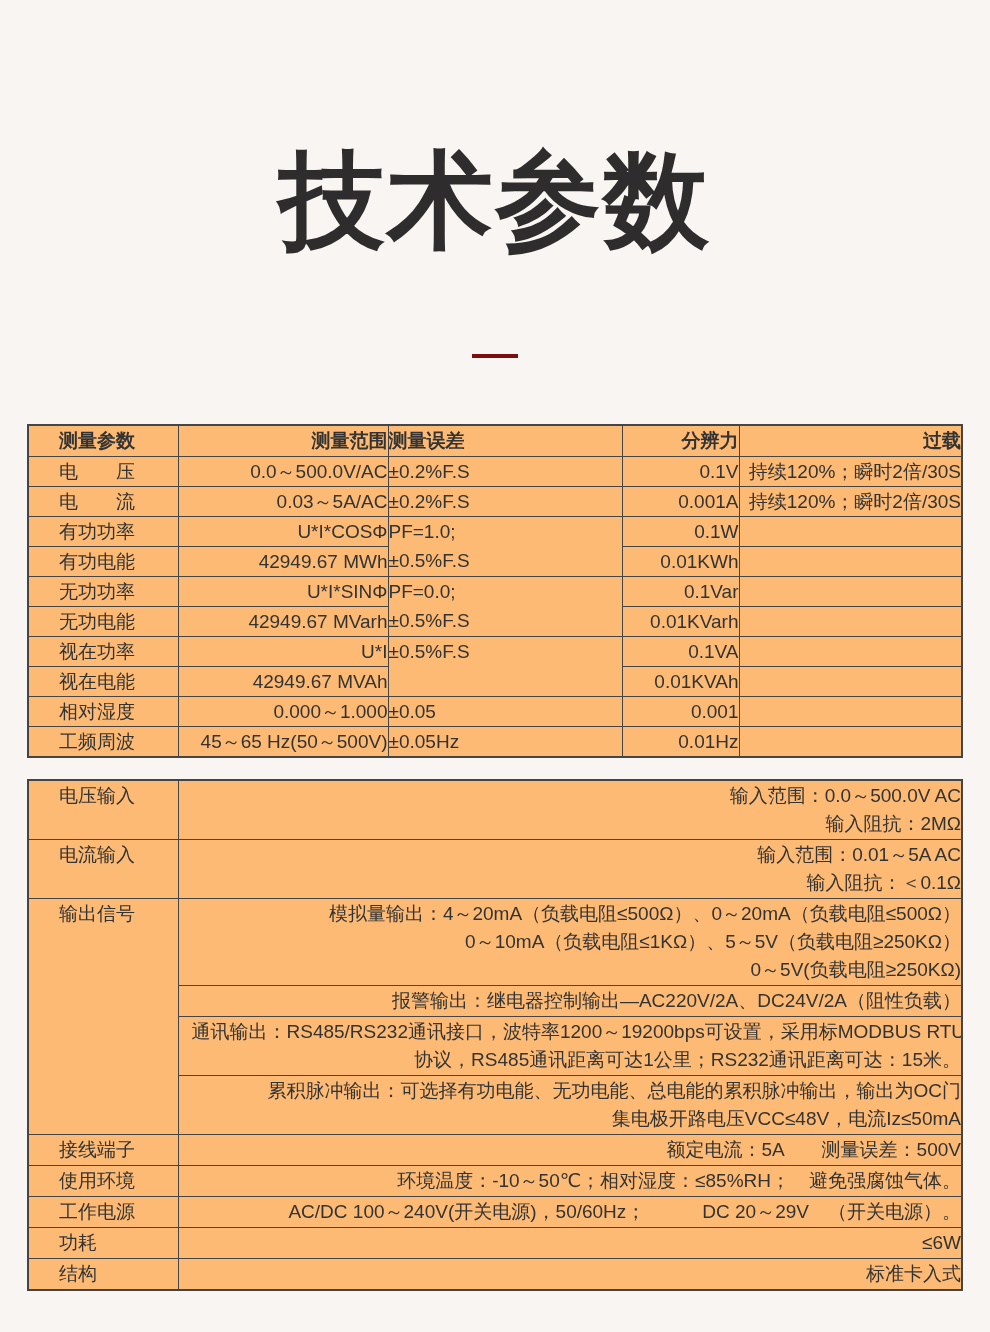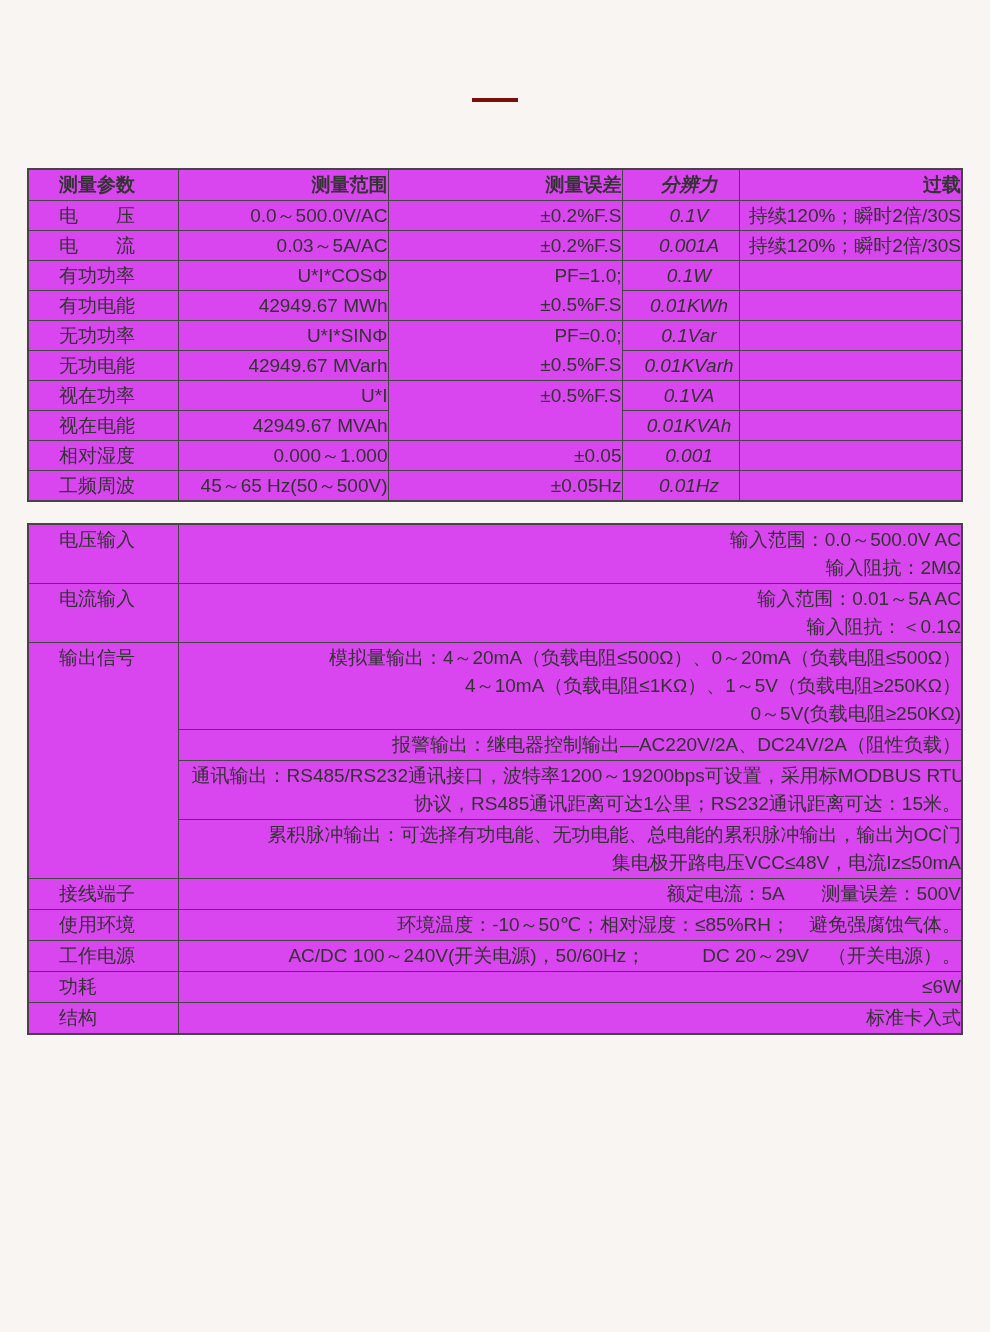--- a/index.html
+++ b/index.html
@@ -23,21 +23,21 @@
   .title-divider{
     width:46px;height:4px;
     background:#7a0e0e;
     margin:98px auto 0 auto;
   }
   table{
     border-collapse:collapse;
     table-layout:fixed;
     width:934px;
     margin:0 auto;
-    background:#d946ef;
+    background:#fdba74;
     border:2px solid #454545;
   }
   .t1{margin-top:66px;}
   .t2{margin-top:21px;}
   th,td{
     border:1px solid #454545;
     font-size:19px;
     overflow:hidden;
   }
   .t1 th{
@@ -45,42 +45,43 @@
     font-weight:bold;
     padding:0;
   }
   .t1 td{
     height:29px;
     line-height:29px;
     padding:0;
   }
   .col-param{text-align:left;padding-left:30px !important;}
   .col-range{text-align:right;padding-left:13px !important;}
-  .col-error{text-align:right;}
-  .col-res{text-align:center;padding-left:17px !important;font-style:italic;}
+  .col-error{text-align:left;}
+  .col-res{text-align:right;padding-left:17px !important;}
   .col-overload{text-align:right;}
   .t1 td.merged{vertical-align:top;}
-  .t1 .cell-line{line-height:29px;height:29px;margin-left:13px;}
+  .t1 .cell-line{line-height:29px;height:29px;}
   .t2 td{
     padding:1px 0;
     vertical-align:top;
   }
   .io-label{
     text-align:left;
     padding-left:30px !important;
     line-height:28px;
   }
   .io-content{text-align:right;padding-left:13px !important;}
   .t2 .cell-line{line-height:28px;min-height:28px;white-space:pre;}
 </style>
 </head>
 <body style="background: rgb(248, 245, 242); color: rgb(51, 51, 51);">
 
 <div class="page">
 
+  <div class="page-title">技术参数</div>
   <div class="title-divider" style="background: rgb(122, 14, 14);"></div>
 
   <table class="t1">
     <colgroup>
       <col style="width:150px">
       <col style="width:210px">
       <col style="width:234px">
       <col style="width:117px">
       <col style="width:223px">
     </colgroup>
@@ -189,21 +190,21 @@
           <td class="io-label" rowspan="1">电流输入</td>
           <td class="io-content">
             <div class="cell-line">输入范围：0.01～5A AC</div>
             <div class="cell-line">输入阻抗：＜0.1Ω</div>
           </td>
         </tr>
         <tr>
           <td class="io-label" rowspan="4">输出信号</td>
           <td class="io-content">
             <div class="cell-line">模拟量输出：4～20mA（负载电阻≤500Ω）、0～20mA（负载电阻≤500Ω）</div>
-            <div class="cell-line">　　　　　　4～10mA（负载电阻≤1KΩ）、1～5V（负载电阻≥250KΩ）</div>
+            <div class="cell-line">　　　　　　0～10mA（负载电阻≤1KΩ）、5～5V（负载电阻≥250KΩ）</div>
             <div class="cell-line">　　　　　　0～5V(负载电阻≥250KΩ)</div>
           </td>
         </tr>
         <tr>
           <td class="io-content">
             <div class="cell-line">报警输出：继电器控制输出—AC220V/2A、DC24V/2A（阻性负载）</div>
           </td>
         </tr>
         <tr>
           <td class="io-content">

